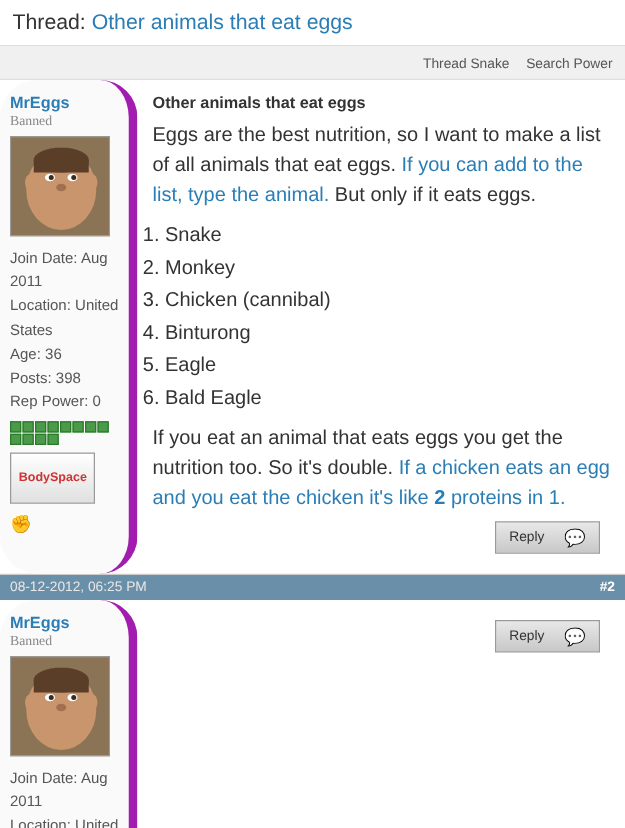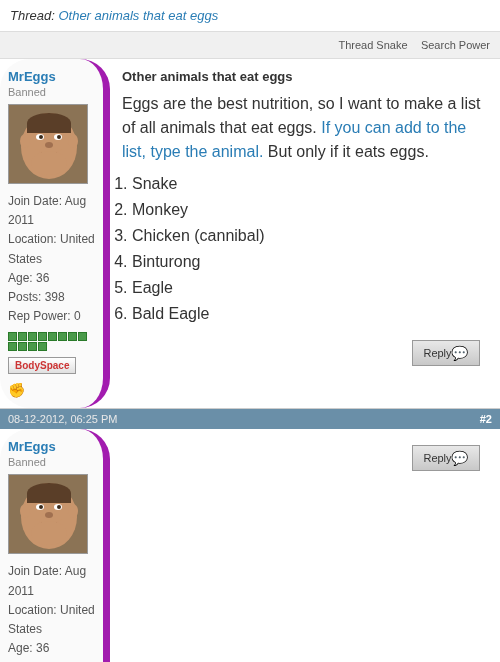--- a/index.html
+++ b/index.html
@@ -11,23 +11,22 @@
       width: 500px;
     }
 
     
     .thread-header {
       background: #fff;
       padding: 8px 10px;
       border-bottom: 1px solid #ddd;
     }
     .thread-title {
-      font-size: 13px;
-      color: #333;
-      font-style: italic;
+      font-size: 17px;
+      color: #333;
     }
     .thread-title a {
       color: #2a7db5;
       text-decoration: none;
     }
 
     
     .toolbar {
       background: #f0f0f0;
       padding: 6px 10px;
@@ -83,20 +82,21 @@
     .username {
       font-weight: bold;
       font-size: 13px;
       color: #2a7db5;
       margin-bottom: 2px;
     }
     .user-status {
       font-size: 11px;
       color: #888;
       margin-bottom: 6px;
+      font-family: Liberation Serif, serif;
     }
     .avatar {
       width: 80px;
       height: 80px;
       background: #8b7355;
       border: 1px solid #999;
       margin-bottom: 8px;
       overflow: hidden;
       position: relative;
     }
@@ -115,21 +115,21 @@
     .rep-block {
       width: 9px;
       height: 9px;
       background: #4a9a4a;
       border: 1px solid #2a7a2a;
     }
     .bodyspace-btn {
       display: inline-block;
       background: linear-gradient(180deg, #fff 0%, #e0e0e0 100%);
       border: 1px solid #999;
-      padding: 2px 6px;
+      padding: 14px 6px;
       font-size: 10px;
       font-weight: bold;
       color: #555;
       cursor: pointer;
       margin-bottom: 8px;
       text-align: center;
     }
     .bodyspace-btn span {
       color: #cc3333;
     }
@@ -174,21 +174,21 @@
     }
     .reply-btn {
       background: linear-gradient(180deg, #e8e8e8 0%, #c8c8c8 100%);
       border: 1px solid #999;
       padding: 4px 10px;
       font-size: 11px;
       cursor: pointer;
       color: #333;
       display: inline-flex;
       align-items: center;
-      gap: 0;
+      gap: 16px;
     }
 
     
     .quote-icon {
       font-size: 14px;
       color: #555;
     }
   </style>
 </head>
 <body>
@@ -265,20 +265,21 @@
       <div class="post-text">
         <p>Eggs are the best nutrition, so I want to make a list of all animals that eat eggs. <span class="highlight">If you can add to the list, type the animal.</span> But only if it eats eggs.</p>
         <ol>
           <li>Snake</li>
           <li>Monkey</li>
           <li>Chicken (cannibal)</li>
           <li>Binturong</li>
           <li>Eagle</li>
           <li>Bald Eagle</li>
         </ol>
+        <p>If you eat an animal that eats eggs you get the nutrition too. So it's double. <span class="highlight">If a chicken eats an egg and you eat the chicken it's like <strong>2</strong> proteins in 1.</span></p>
       </div>
       <div class="reply-area">
         <button class="reply-btn">
           <span>Reply</span>
           <span class="quote-icon">💬</span>
         </button>
       </div>
     </div>
   </div>
 </div>

